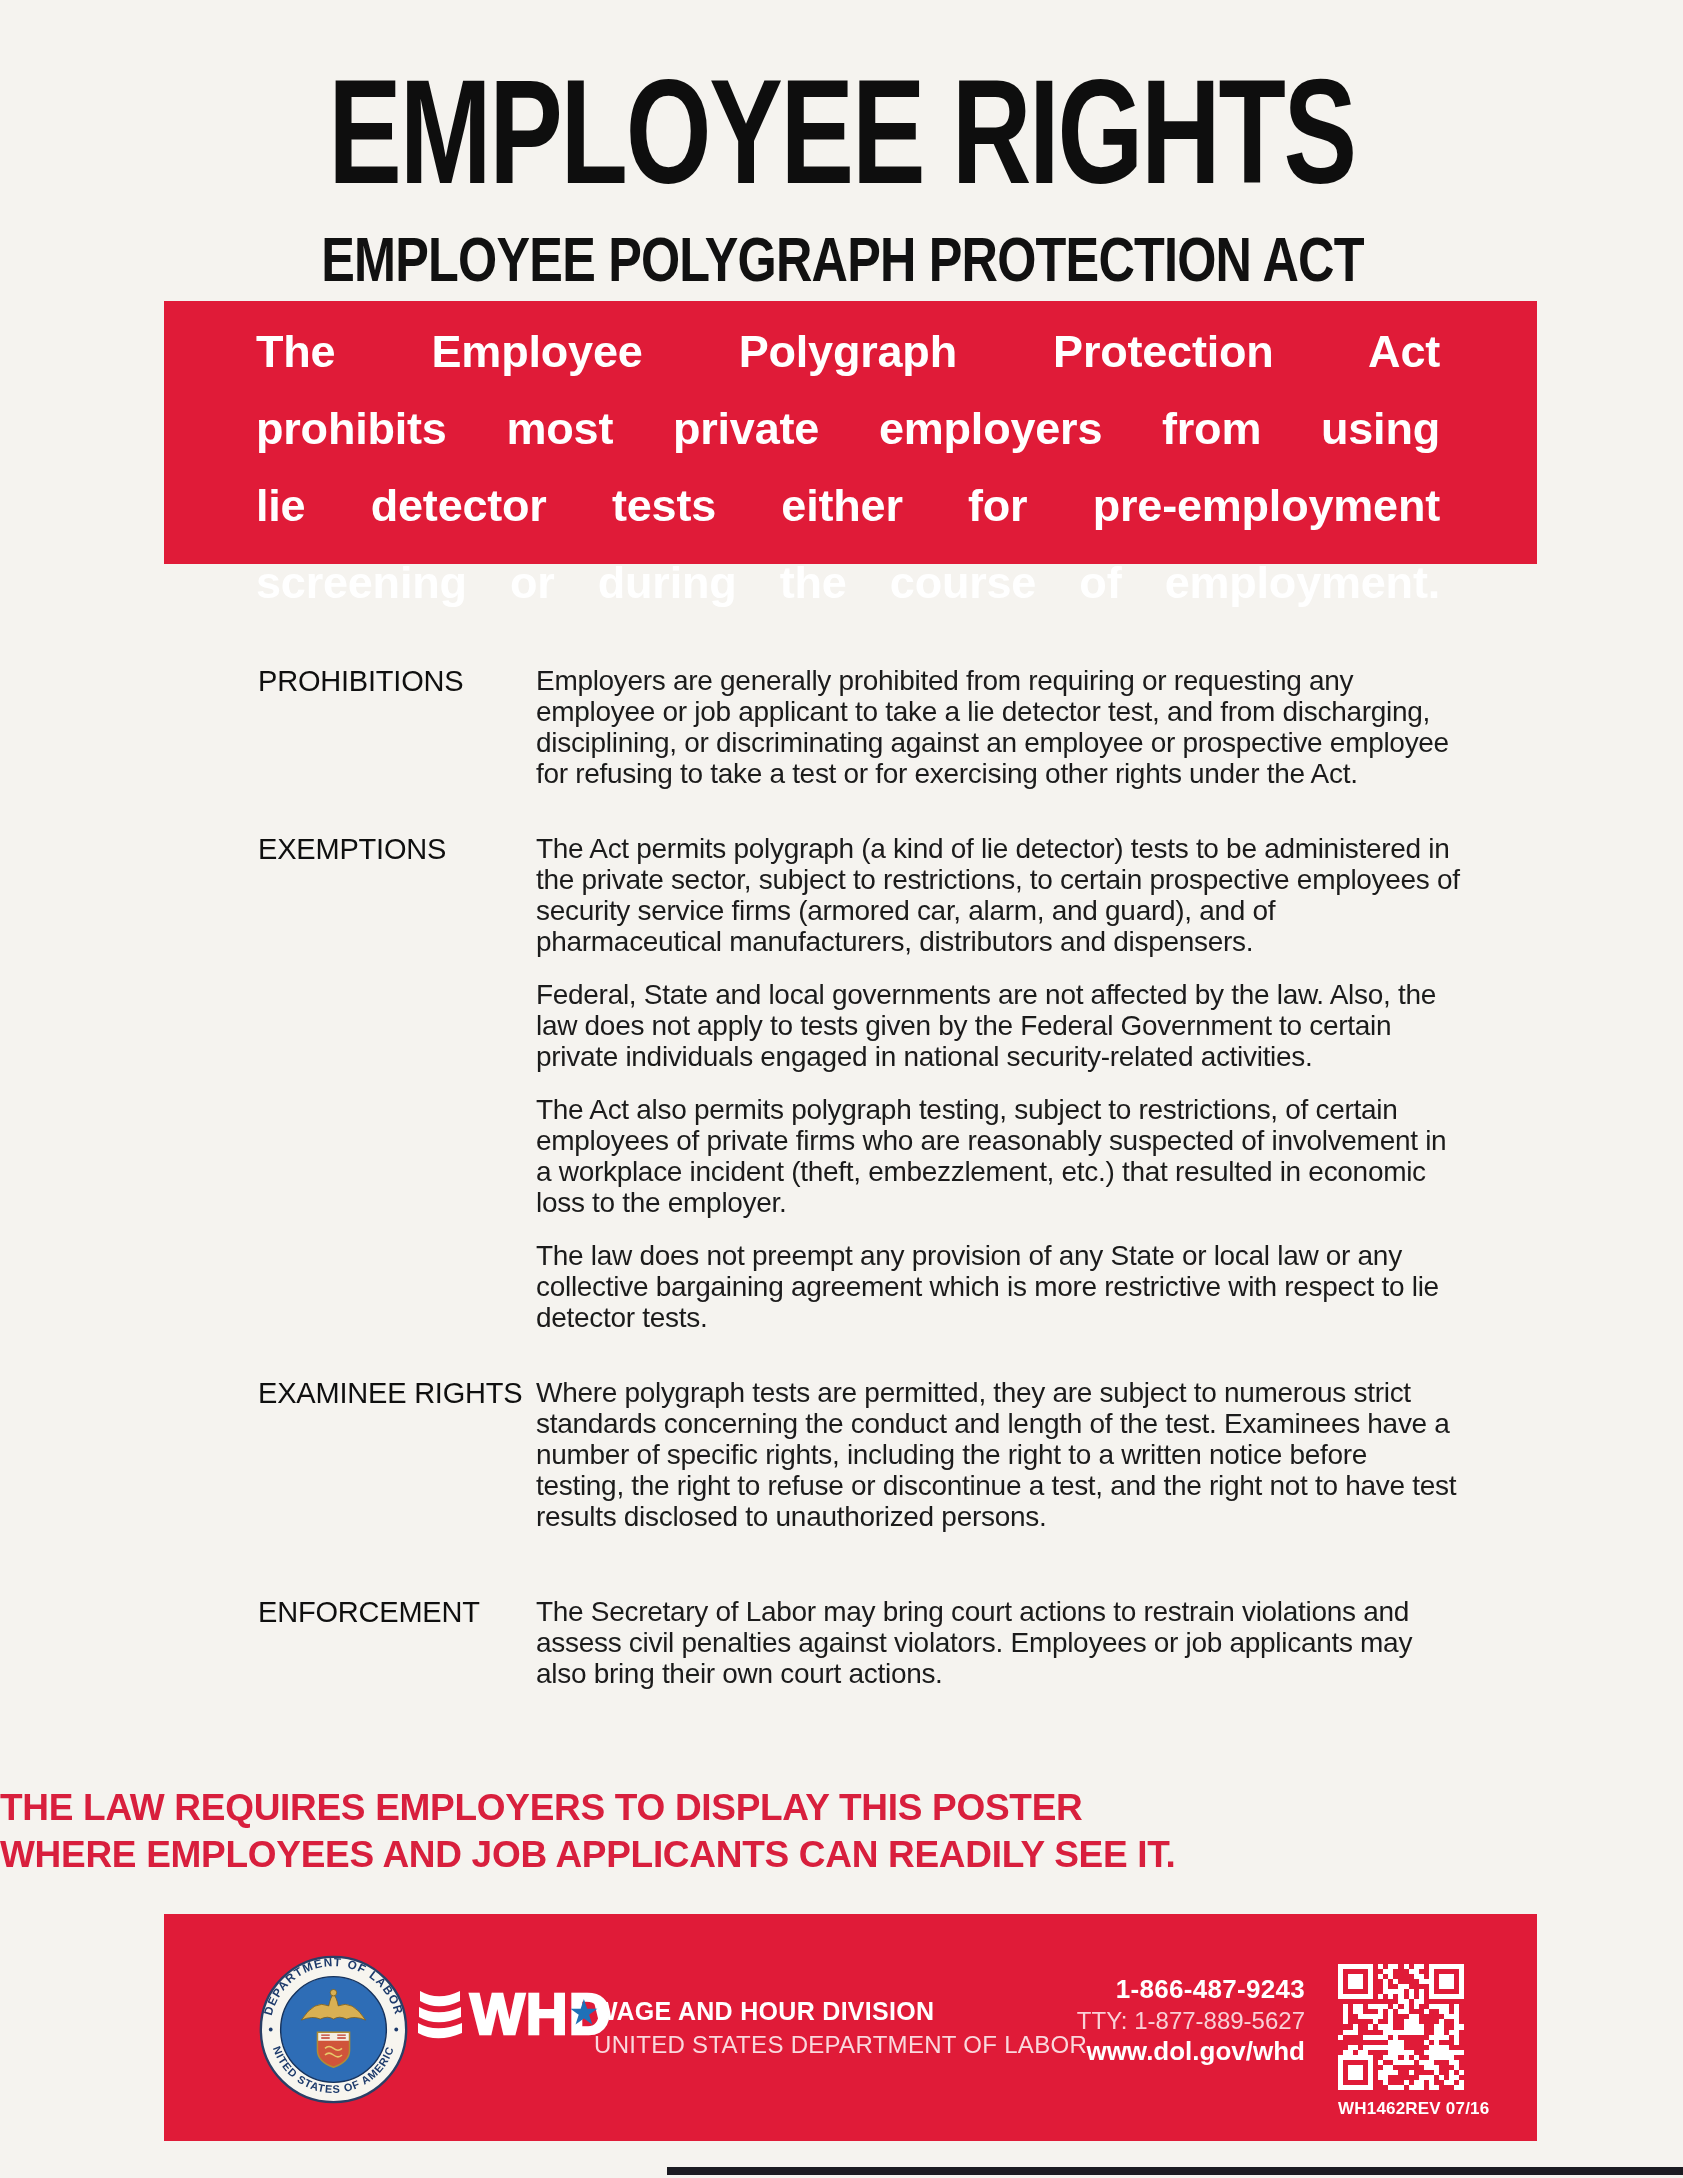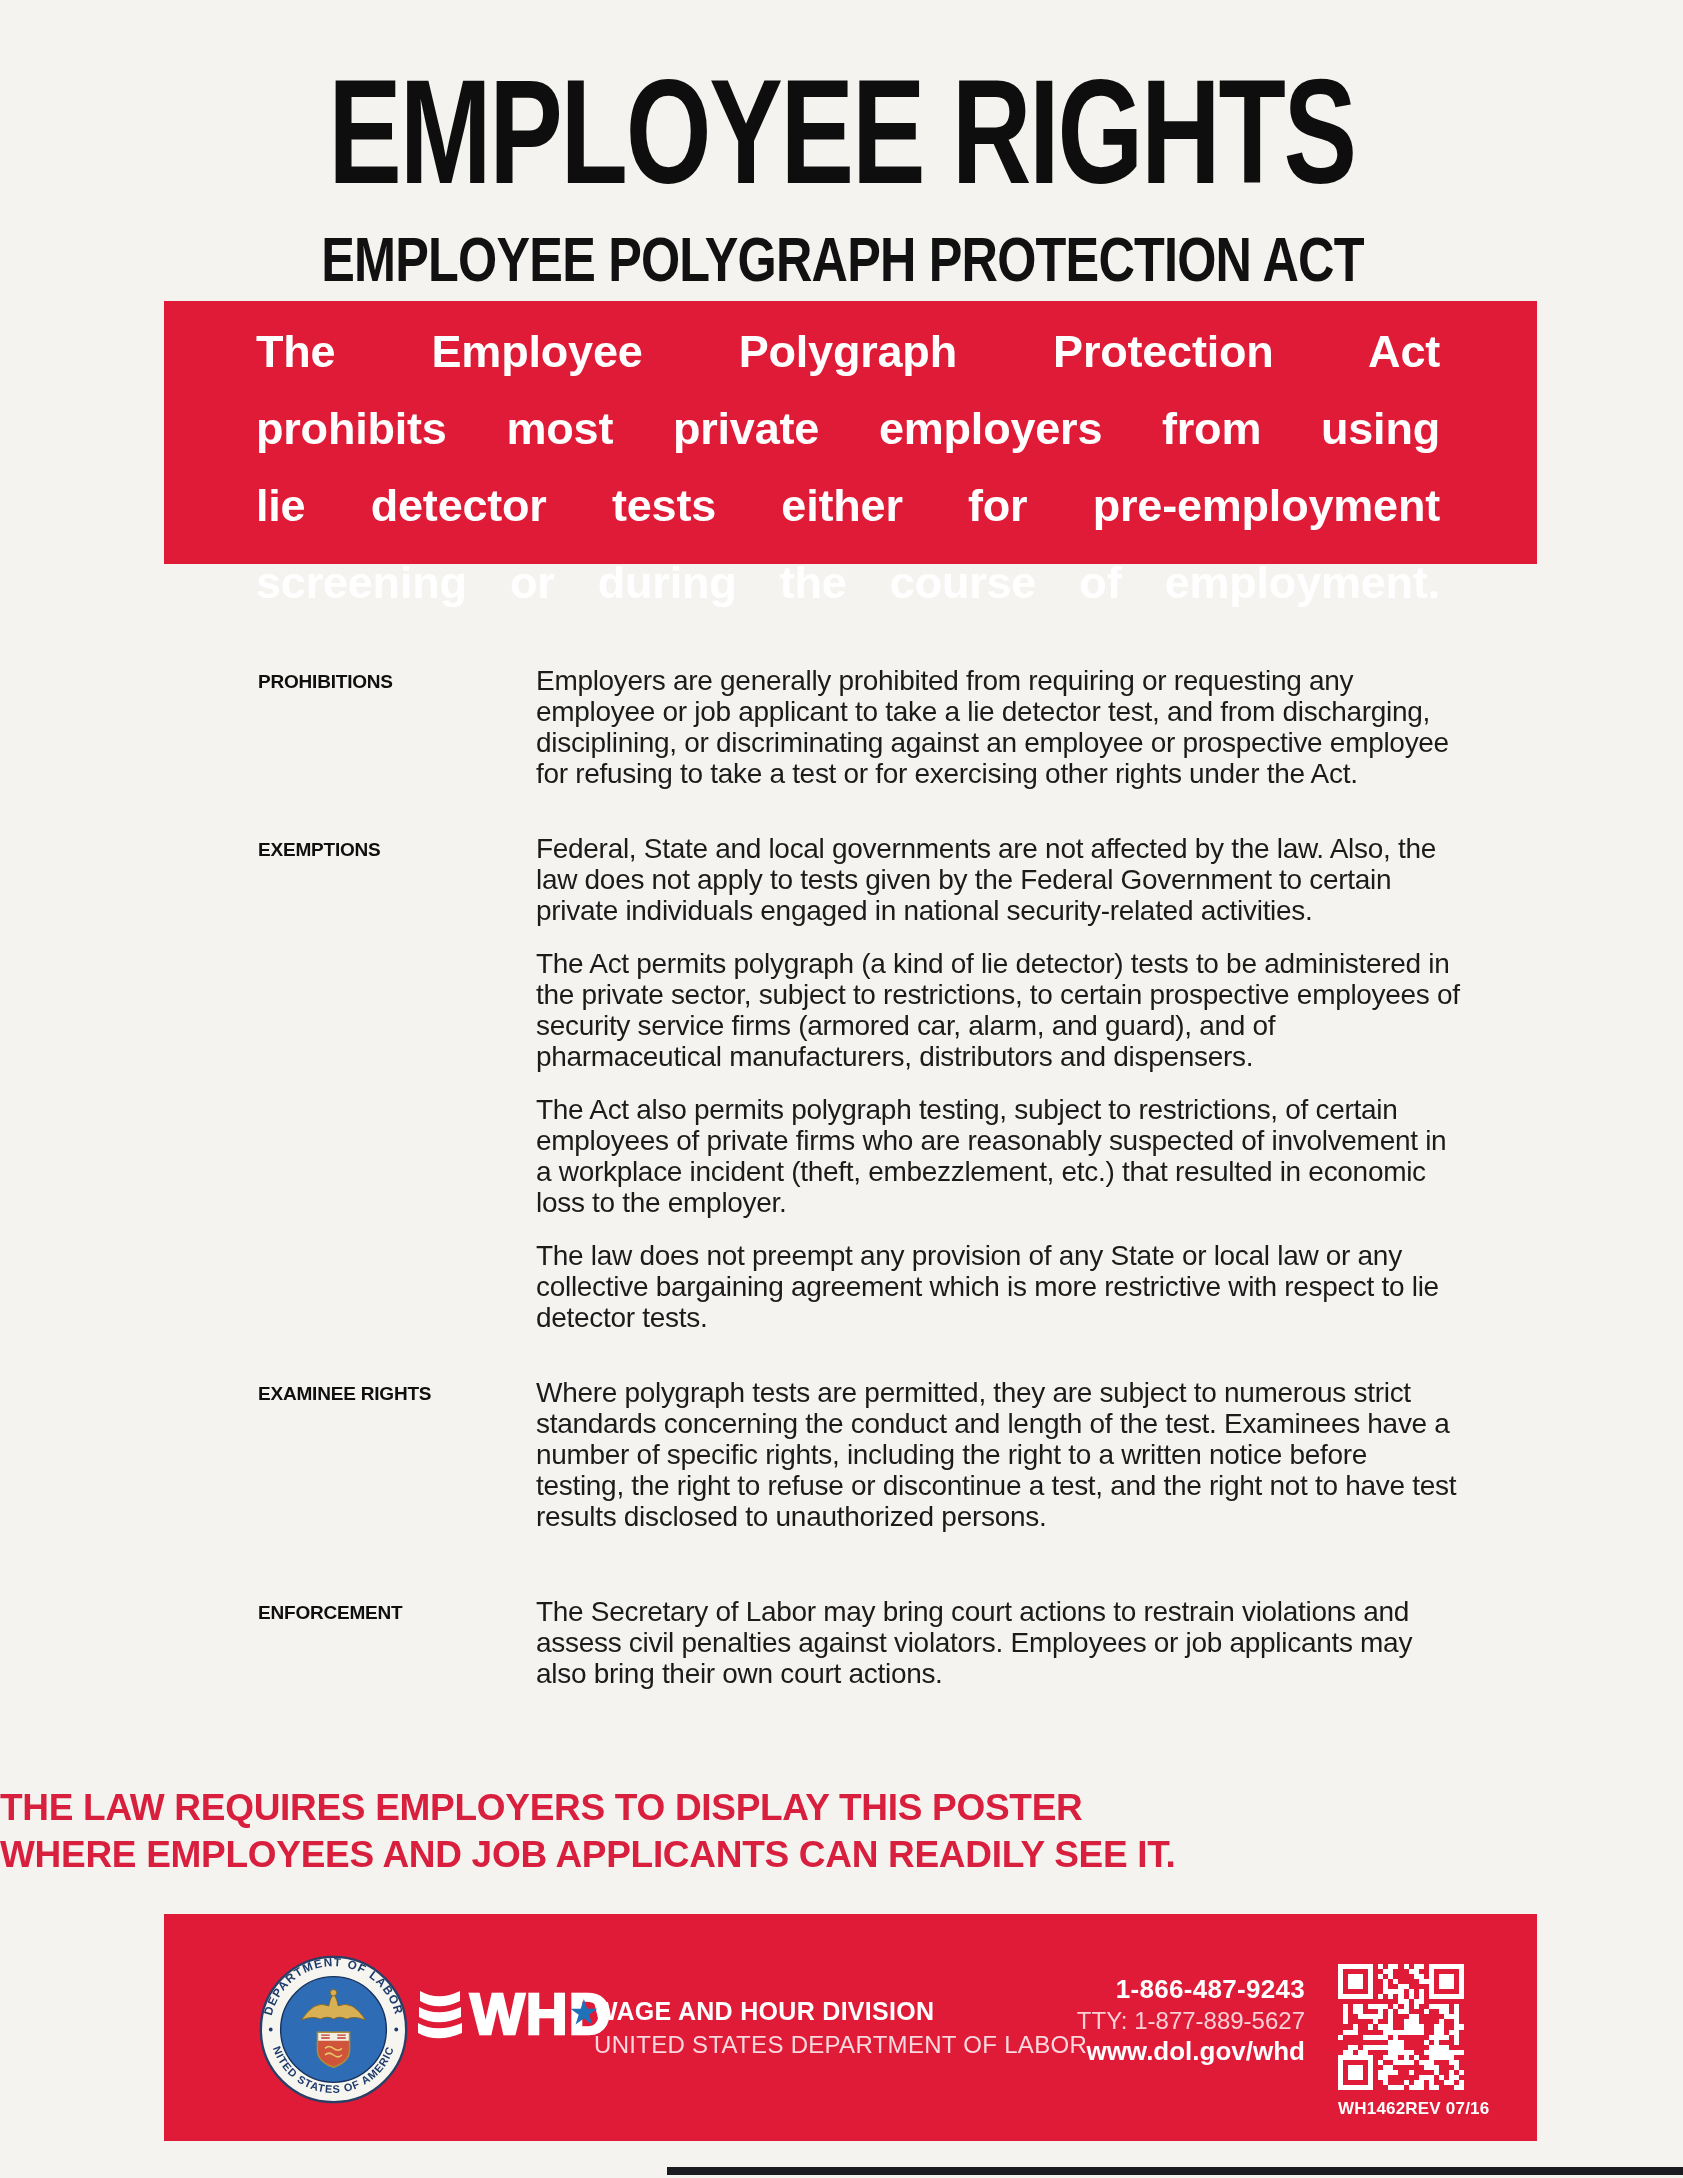--- a/index.html
+++ b/index.html
@@ -44,21 +44,21 @@
     text-align:justify; text-align-last:justify;
     color:#fff; font-size:45px; font-weight:700; line-height:77px;
     letter-spacing:-0.2px;
   }
   
   .sections{position:absolute; top:665px; left:258px; width:1203px;}
   .section{display:grid; grid-template-columns:278px 925px; margin-bottom:44px;}
   .section:nth-child(3){margin-bottom:64px;}
   .section:last-child{margin-bottom:0;}
   .section-label{
-    font-size:19px; font-weight:700; letter-spacing:-0.2px;
+    font-size:29px; font-weight:400; letter-spacing:-0.2px;
     line-height:33px; color:#0f0f0f; padding-top:0;
   }
   .section-body p{
     margin:0 0 22px; font-size:28px; line-height:31px;
     letter-spacing:-0.3px; color:var(--ink);
   }
   .section-body p:last-child{margin-bottom:0;}
   
   .notice{position:absolute; top:1784px; left:0; width:100%; text-align:left;}
   .notice-line{
@@ -125,22 +125,22 @@
   <div class="sections">
       <div class="section">
         <div class="section-label">PROHIBITIONS</div>
         <div class="section-body">
           <p>Employers are generally prohibited from requiring or requesting any employee or job applicant to take a lie detector test, and from discharging, disciplining, or discriminating against an employee or prospective employee for refusing to take a test or for exercising other rights under the Act.</p>
         </div>
       </div>
       <div class="section">
         <div class="section-label">EXEMPTIONS</div>
         <div class="section-body">
+          <p>The Act permits polygraph (a kind of lie detector) tests to be administered in the private sector, subject to restrictions, to certain prospective employees of security service firms (armored car, alarm, and guard), and of pharmaceutical manufacturers, distributors and dispensers.</p>
           <p>Federal, State and local governments are not affected by the law. Also, the law does not apply to tests given by the Federal Government to certain private individuals engaged in national security-related activities.</p>
-          <p>The Act permits polygraph (a kind of lie detector) tests to be administered in the private sector, subject to restrictions, to certain prospective employees of security service firms (armored car, alarm, and guard), and of pharmaceutical manufacturers, distributors and dispensers.</p>
           <p>The Act also permits polygraph testing, subject to restrictions, of certain employees of private firms who are reasonably suspected of involvement in a workplace incident (theft, embezzlement, etc.) that resulted in economic loss to the employer.</p>
           <p>The law does not preempt any provision of any State or local law or any collective bargaining agreement which is more restrictive with respect to lie detector tests.</p>
         </div>
       </div>
       <div class="section">
         <div class="section-label">EXAMINEE RIGHTS</div>
         <div class="section-body">
           <p>Where polygraph tests are permitted, they are subject to numerous strict standards concerning the conduct and length of the test. Examinees have a number of specific rights, including the right to a written notice before testing, the right to refuse or discontinue a test, and the right not to have test results disclosed to unauthorized persons.</p>
         </div>
       </div>

